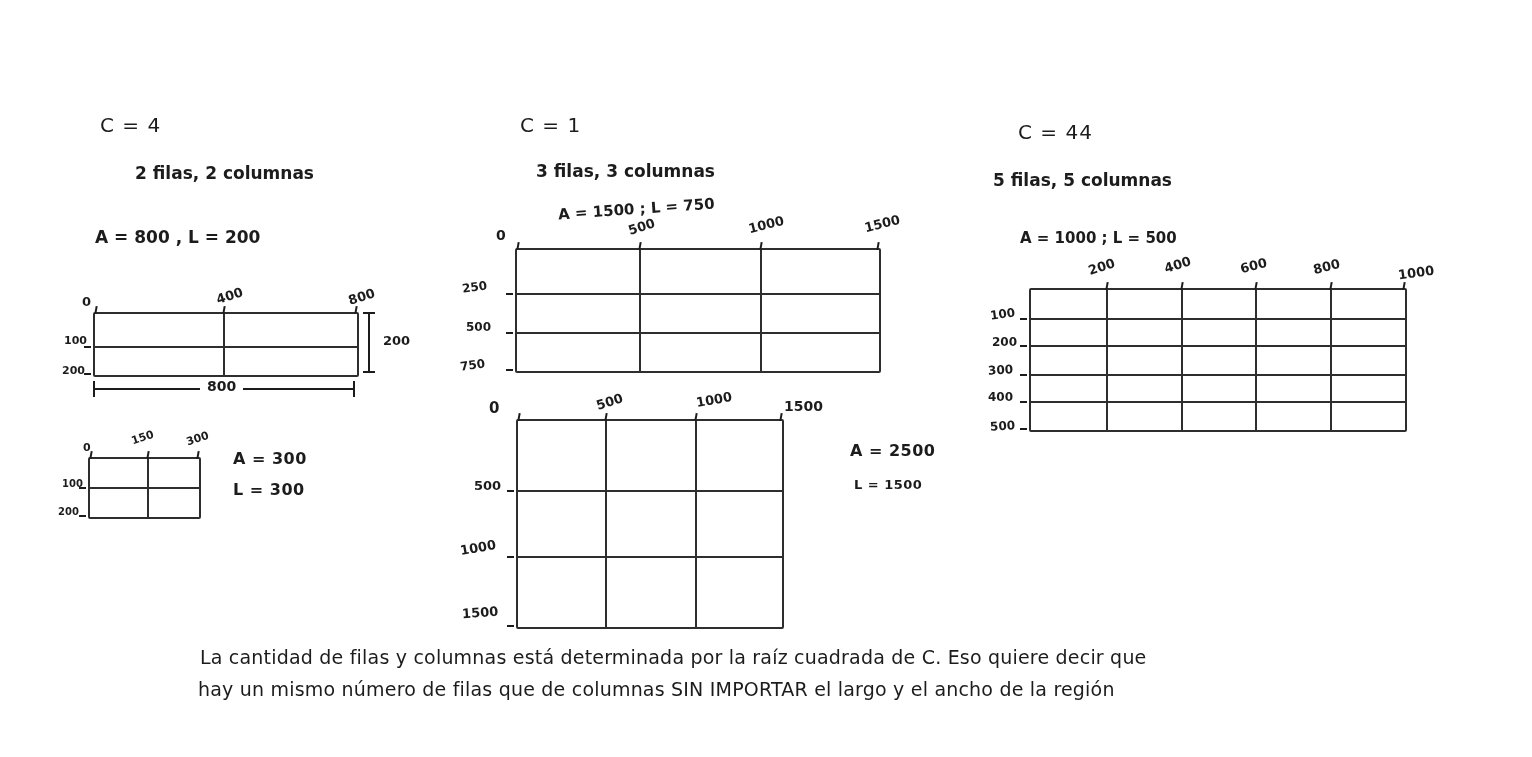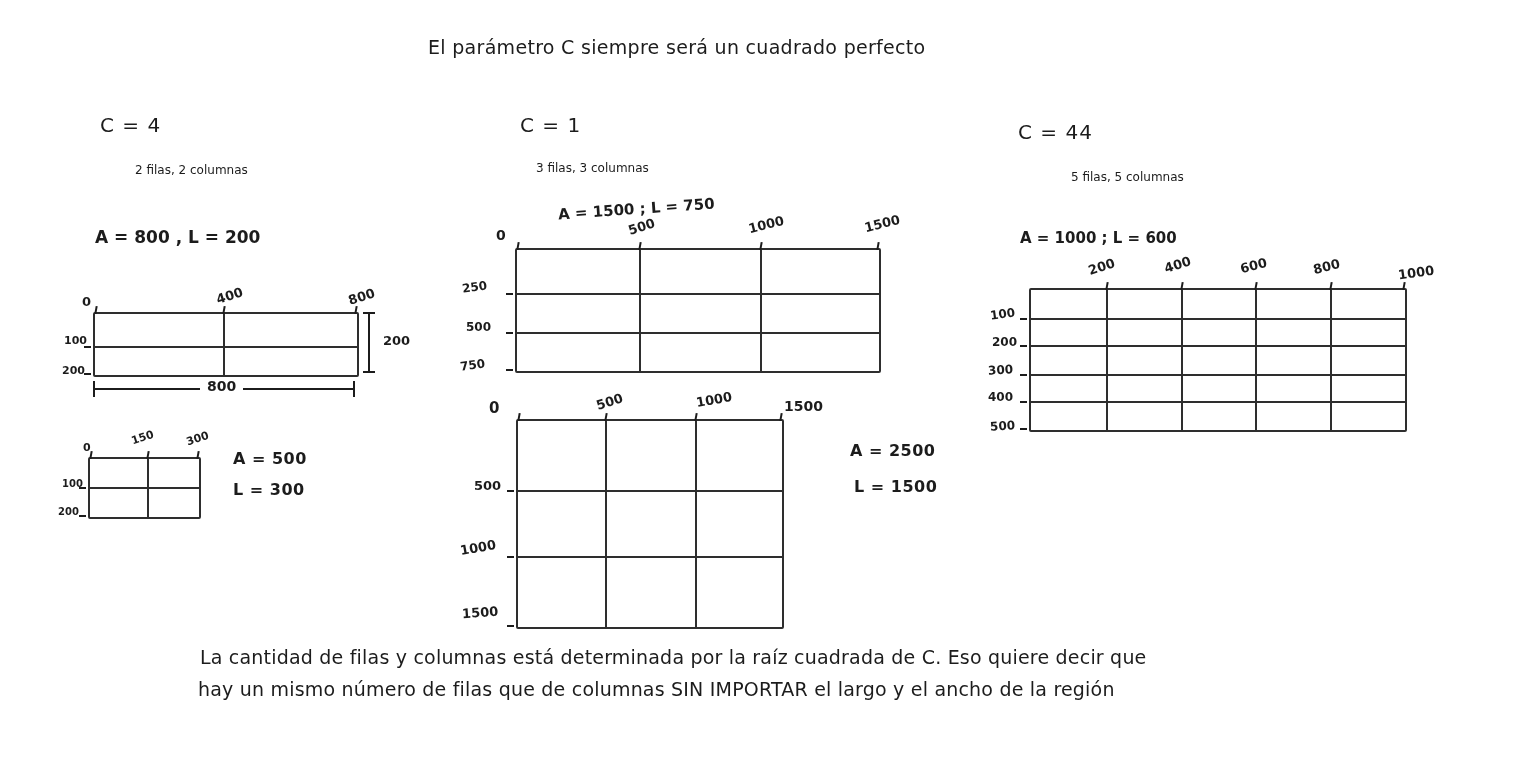--- a/index.html
+++ b/index.html
@@ -5,21 +5,21 @@
   html,body{margin:0;padding:0;background:#ffffff;}
   #canvas{
     position:relative;width:1532px;height:757px;background:#ffffff;overflow:hidden;
     font-family:"DejaVu Sans","Liberation Sans",sans-serif;color:#1c1c1c;
   }
   .layer{position:absolute;left:0;top:0;width:100%;height:100%;}
   .lbl{position:absolute;white-space:nowrap;color:#1c1c1c;}
   .title{font-size:19px;letter-spacing:.3px;}
   .sentence{font-size:19px;letter-spacing:.2px;}
   .heading{font-size:20px;font-weight:500;letter-spacing:1px;}
-  .sub{font-size:12px;font-weight:400;}
+  .sub{font-size:17px;font-weight:700;}
   .params{font-size:17px;font-weight:700;}
   .params-sm{font-size:15px;font-weight:700;}
   .tick{font-size:13px;font-weight:700;}
   .tick-sm{font-size:11px;font-weight:700;}
   .side{font-size:16px;font-weight:700;letter-spacing:.5px;}
   .r18{transform:rotate(-18deg);}
   .r14{transform:rotate(-14deg);}
   .r10{transform:rotate(-10deg);}
   .r8{transform:rotate(-8deg);}
   .r4{transform:rotate(-4deg);}
@@ -34,21 +34,20 @@
   .hbracket{position:absolute;height:2px;background:#1c1c1c;}
   .hbracket::before,.hbracket::after{content:"";position:absolute;top:-7px;width:2px;height:16px;background:#1c1c1c;}
   .hbracket::before{left:0;} .hbracket::after{right:0;}
   .onwhite{background:#ffffff;padding:0 7px;}
 </style>
 </head>
 <body>
 
 <div id="canvas">
 
-  <div class="lbl title" style="left:428px;top:36px;">El parámetro C siempre será un cuadrado perfecto</div>
 
   <div class="layer">
     <div class="lbl heading" style="left:100px;top:113px;">C = 4</div>
     <div class="lbl sub" style="left:135px;top:163px;">2 filas, 2 columnas</div>
     <div class="lbl params" style="left:95px;top:227px;">A = 800 ,   L = 200</div>
 
     <div class="grid" style="left:93px;top:312px;width:262px;height:61px;">
       <i class="vl" style="left:49%;"></i>
       <i class="hl" style="top:52%;"></i>
       <i class="tx" style="left:0;"></i>
@@ -76,21 +75,21 @@
       <i class="tx" style="left:52%;"></i>
       <i class="tx" style="left:calc(100% - 2px);"></i>
       <i class="ty" style="top:48%;"></i>
       <i class="ty" style="top:calc(100% - 2px);"></i>
     </div>
     <div class="lbl tick-sm" style="left:83px;top:441px;">0</div>
     <div class="lbl tick-sm r18" style="left:131px;top:431px;">150</div>
     <div class="lbl tick-sm r18" style="left:186px;top:432px;">300</div>
     <div class="lbl" style="left:62px;top:478px;font-size:10px;font-weight:700;">100</div>
     <div class="lbl" style="left:58px;top:506px;font-size:10px;font-weight:700;">200</div>
-    <div class="lbl side" style="left:233px;top:449px;">A = 500</div>
+    <div class="lbl side" style="left:233px;top:449px;">A = 300</div>
     <div class="lbl side" style="left:233px;top:480px;">L = 300</div>
   </div>
 
   <div class="layer">
     <div class="lbl heading" style="left:520px;top:113px;">C = 1</div>
     <div class="lbl sub" style="left:536px;top:161px;">3 filas, 3 columnas</div>
     <div class="lbl params-sm r4" style="left:558px;top:200px;">A = 1500 ;   L = 750</div>
 
     <div class="grid" style="left:515px;top:248px;width:362px;height:121px;">
       <i class="vl" style="left:33.7%;"></i>
@@ -127,27 +126,27 @@
       <i class="ty" style="top:calc(100% - 2px);"></i>
     </div>
     <div class="lbl tick" style="left:489px;top:399px;font-size:15px;">0</div>
     <div class="lbl tick r18" style="left:596px;top:394px;">500</div>
     <div class="lbl tick r10" style="left:696px;top:392px;">1000</div>
     <div class="lbl tick" style="left:784px;top:398px;font-size:14px;">1500</div>
     <div class="lbl tick" style="left:474px;top:478px;">500</div>
     <div class="lbl tick r10" style="left:460px;top:540px;">1000</div>
     <div class="lbl tick r4" style="left:462px;top:605px;">1500</div>
     <div class="lbl side" style="left:850px;top:441px;">A = 2500</div>
-    <div class="lbl side" style="left:854px;top:477px;font-size:16px;">L = 1500</div>
+    <div class="lbl side" style="left:854px;top:477px;font-size:13px;">L = 1500</div>
   </div>
 
   <div class="layer">
     <div class="lbl heading" style="left:1018px;top:120px;">C = 44</div>
-    <div class="lbl sub" style="left:1071px;top:170px;">5 filas, 5 columnas</div>
-    <div class="lbl params-sm" style="left:1020px;top:229px;">A = 1000  ;   L = 600</div>
+    <div class="lbl sub" style="left:993px;top:170px;">5 filas, 5 columnas</div>
+    <div class="lbl params-sm" style="left:1020px;top:229px;">A = 1000  ;   L = 500</div>
 
     <div class="grid" style="left:1029px;top:288px;width:374px;height:140px;">
       <i class="vl" style="left:20%;"></i>
       <i class="vl" style="left:40%;"></i>
       <i class="vl" style="left:60%;"></i>
       <i class="vl" style="left:80%;"></i>
       <i class="hl" style="top:20%;"></i>
       <i class="hl" style="top:39.5%;"></i>
       <i class="hl" style="top:60%;"></i>
       <i class="hl" style="top:79.5%;"></i>

